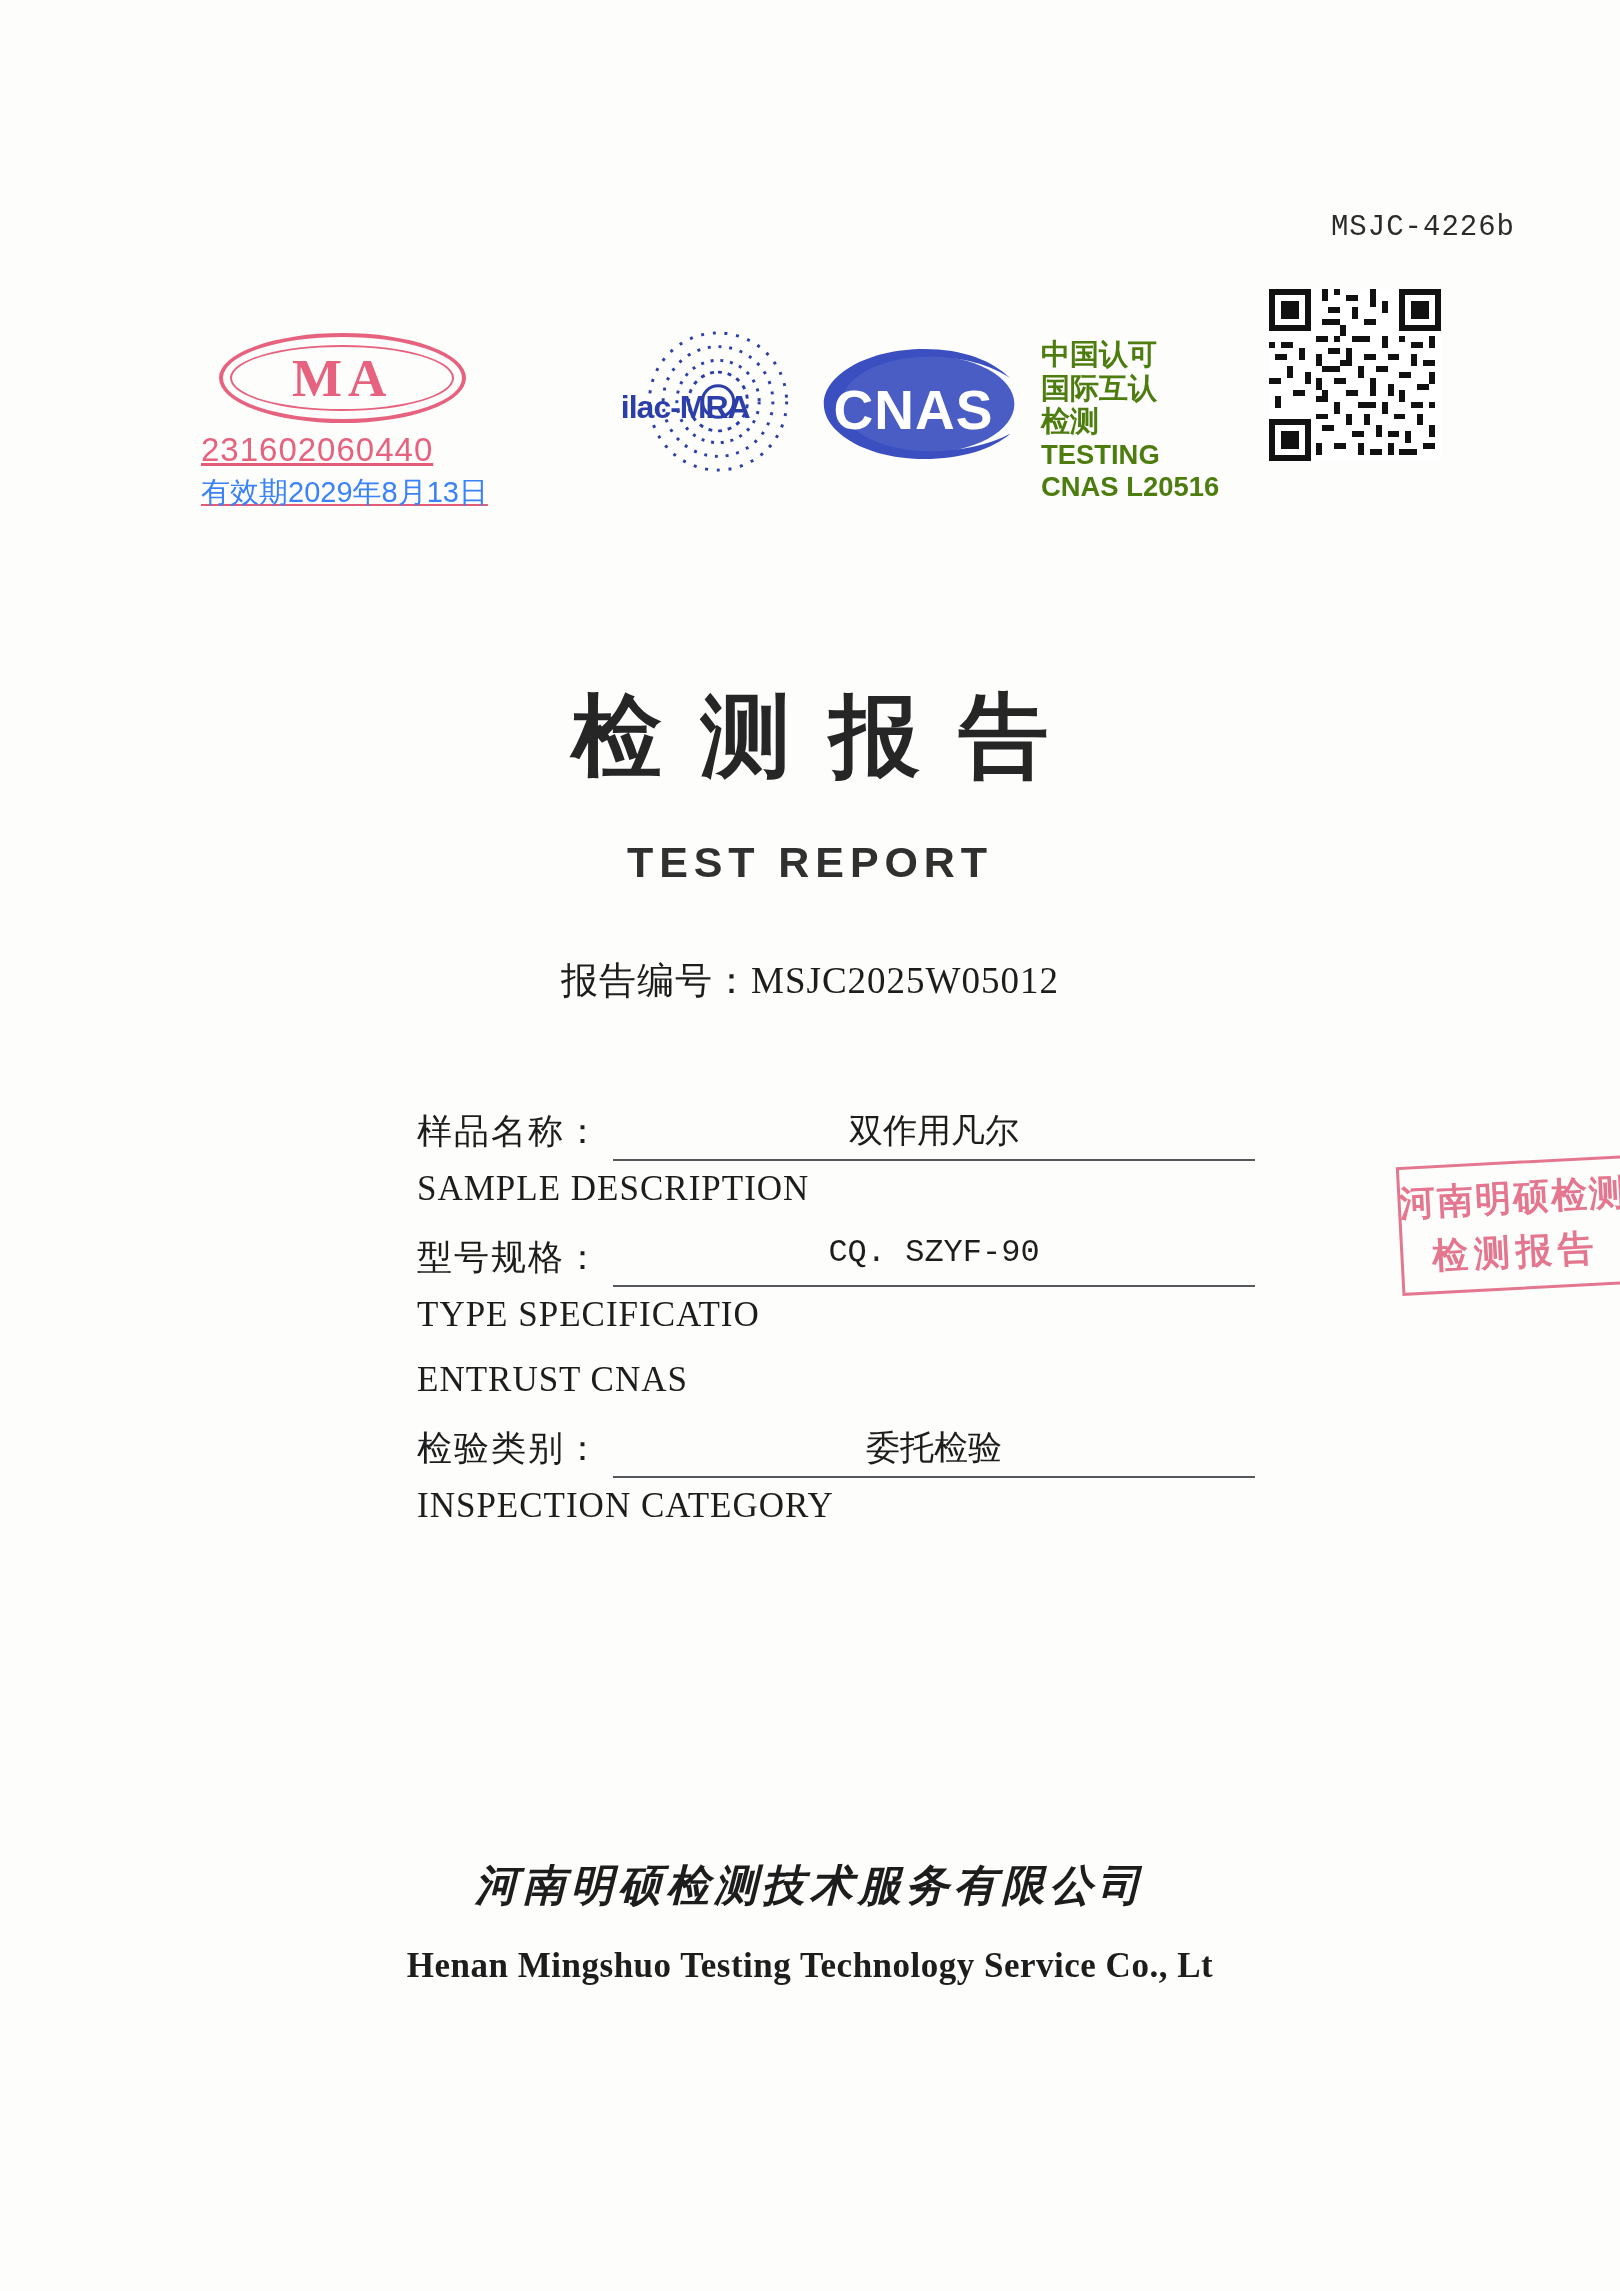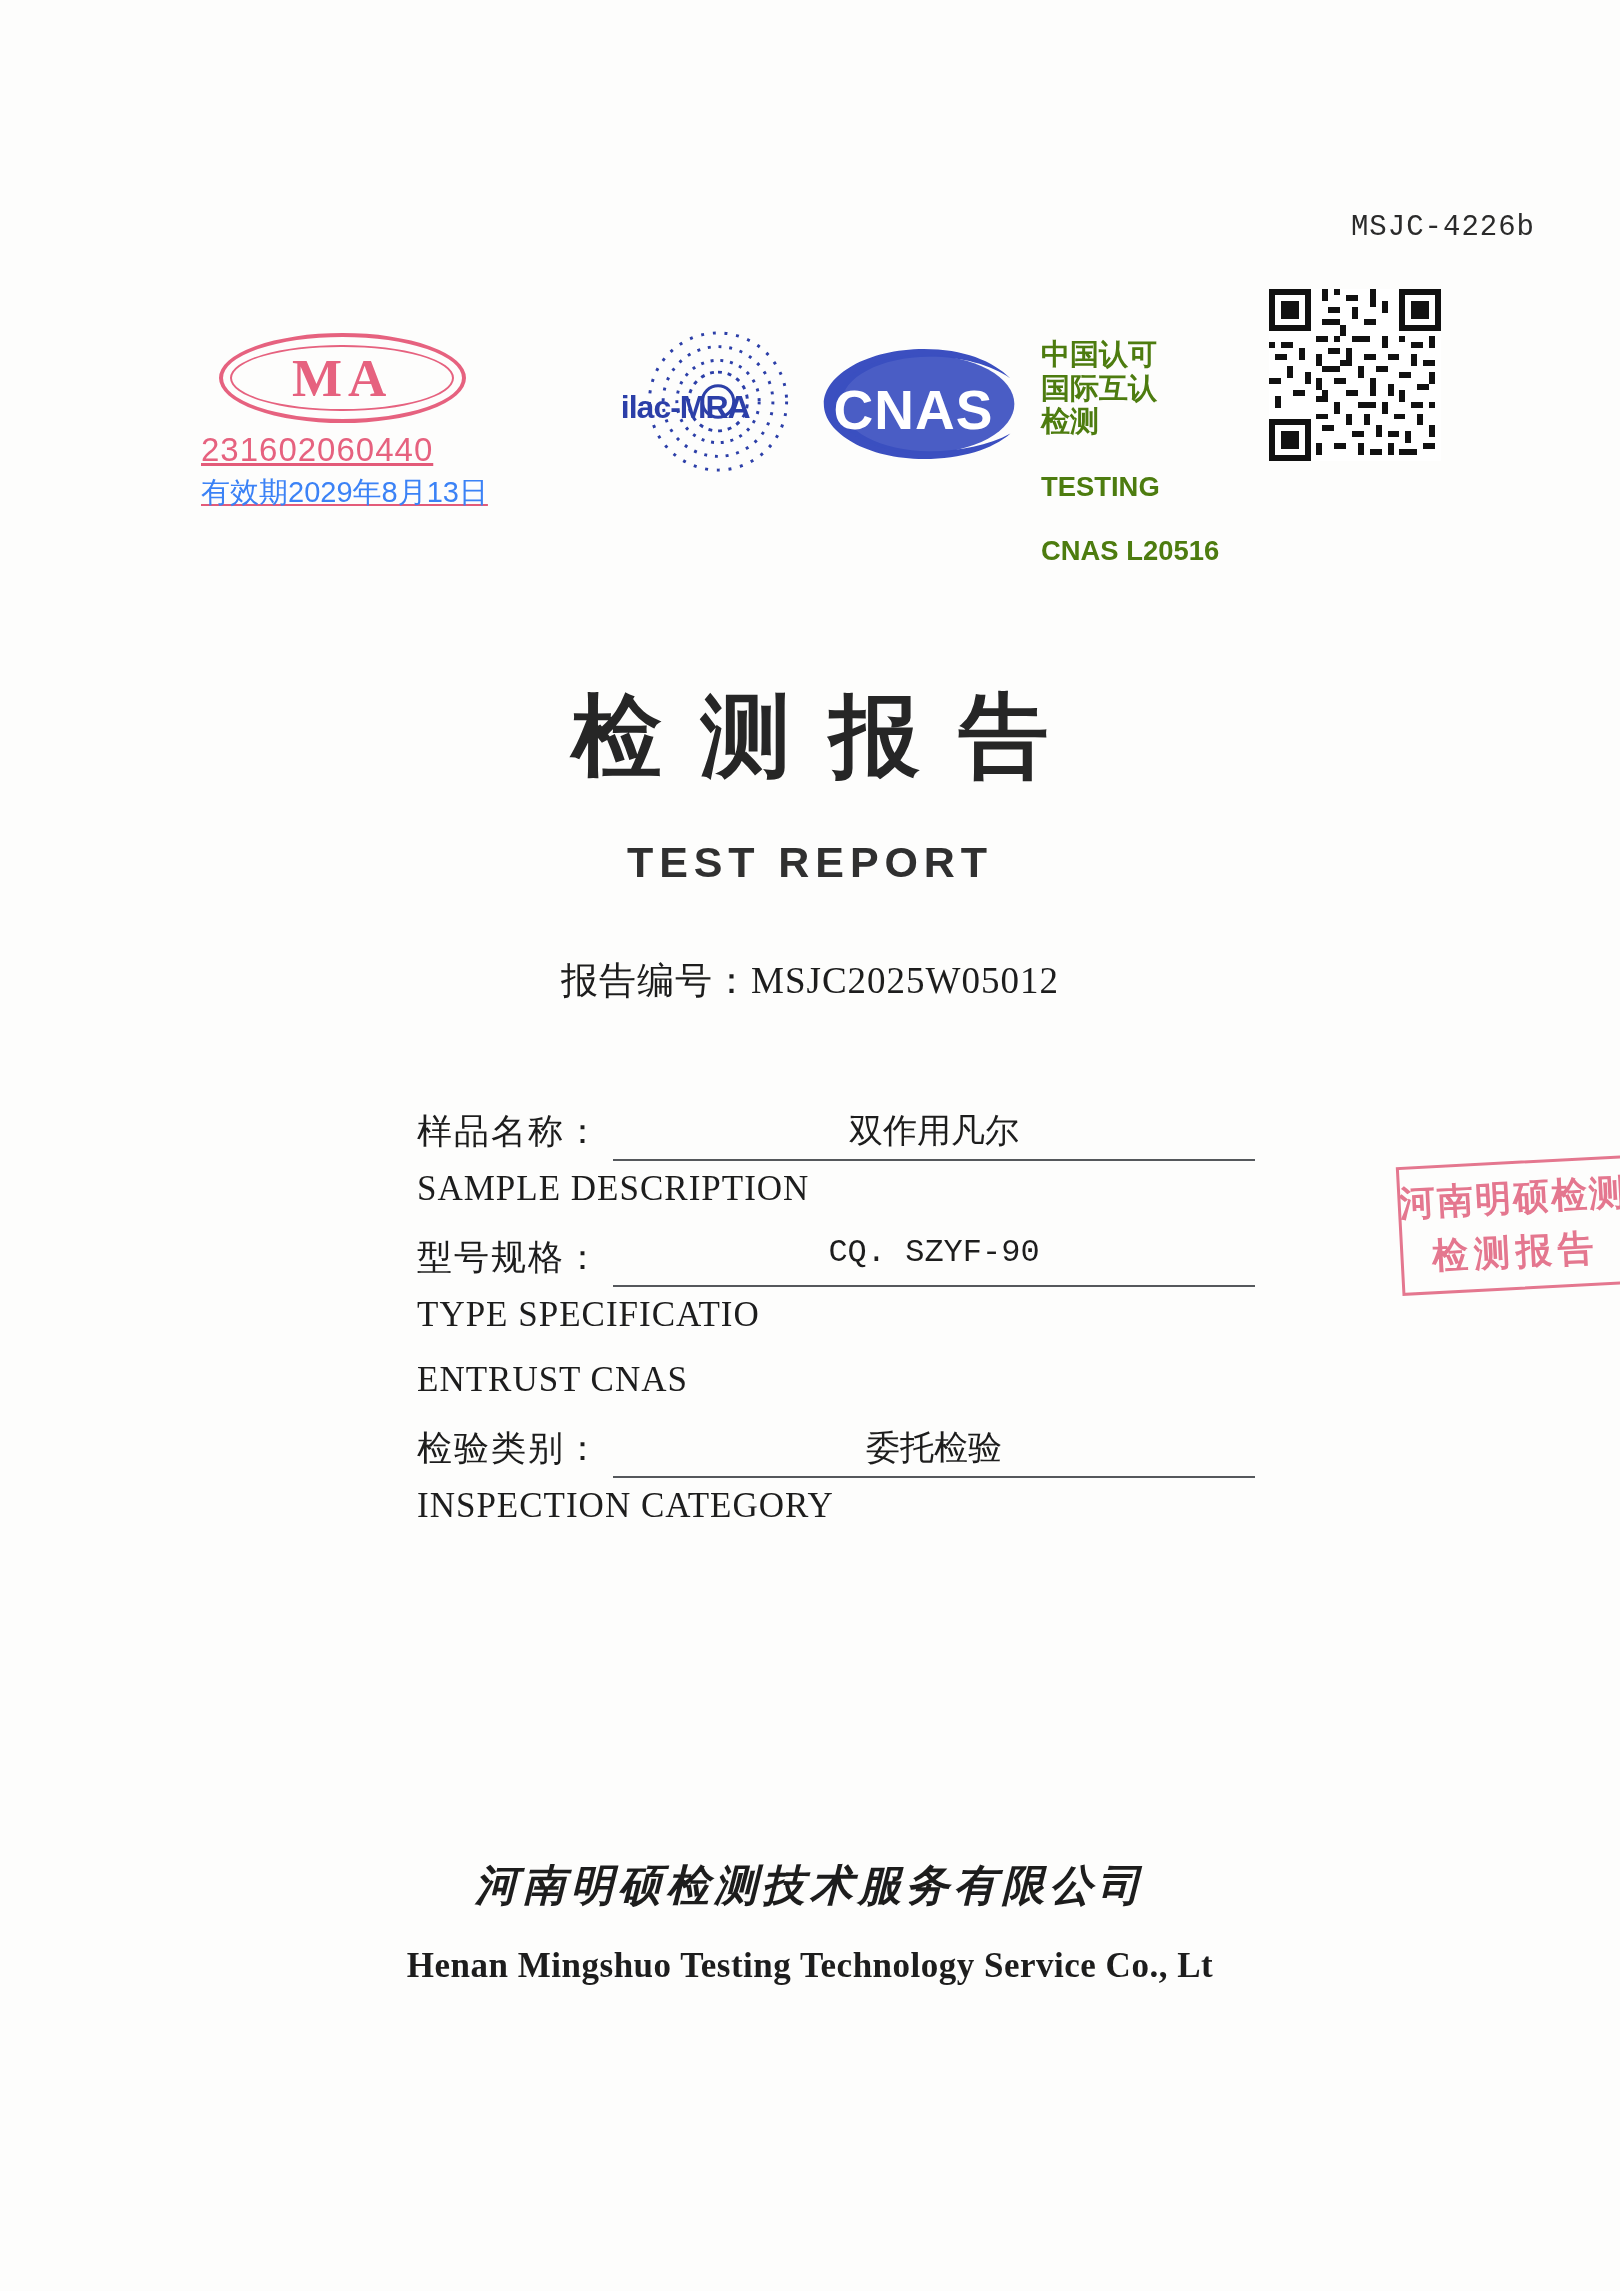--- a/index.html
+++ b/index.html
@@ -16,21 +16,21 @@
     width: 1620px;
     height: 2292px;
     background: #fdfdfc;
     overflow: hidden;
   }
 
   
   .doc-code {
     position: absolute;
     top: 211px;
-    right: 85px;
+    right: 105px;
     font-family: "Liberation Mono", monospace;
     font-size: 29px;
     letter-spacing: 1px;
     color: #2b2b2b;
   }
 
   
   .cma-block {
     position: absolute;
     left: 201px;
@@ -131,21 +131,20 @@
     top: 338px;
     font-family: "Liberation Sans", sans-serif;
     color: #4d7c0f;
     font-weight: bold;
     line-height: 1.16;
     font-size: 29px;
   }
   .cnas-cn .en {
     font-size: 27.4px;
     letter-spacing: 0px;
-    margin-top: 32px;
   }
 
   
   .qr {
     position: absolute;
     left: 1269px;
     top: 289px;
     width: 172px;
     height: 172px;
   }

